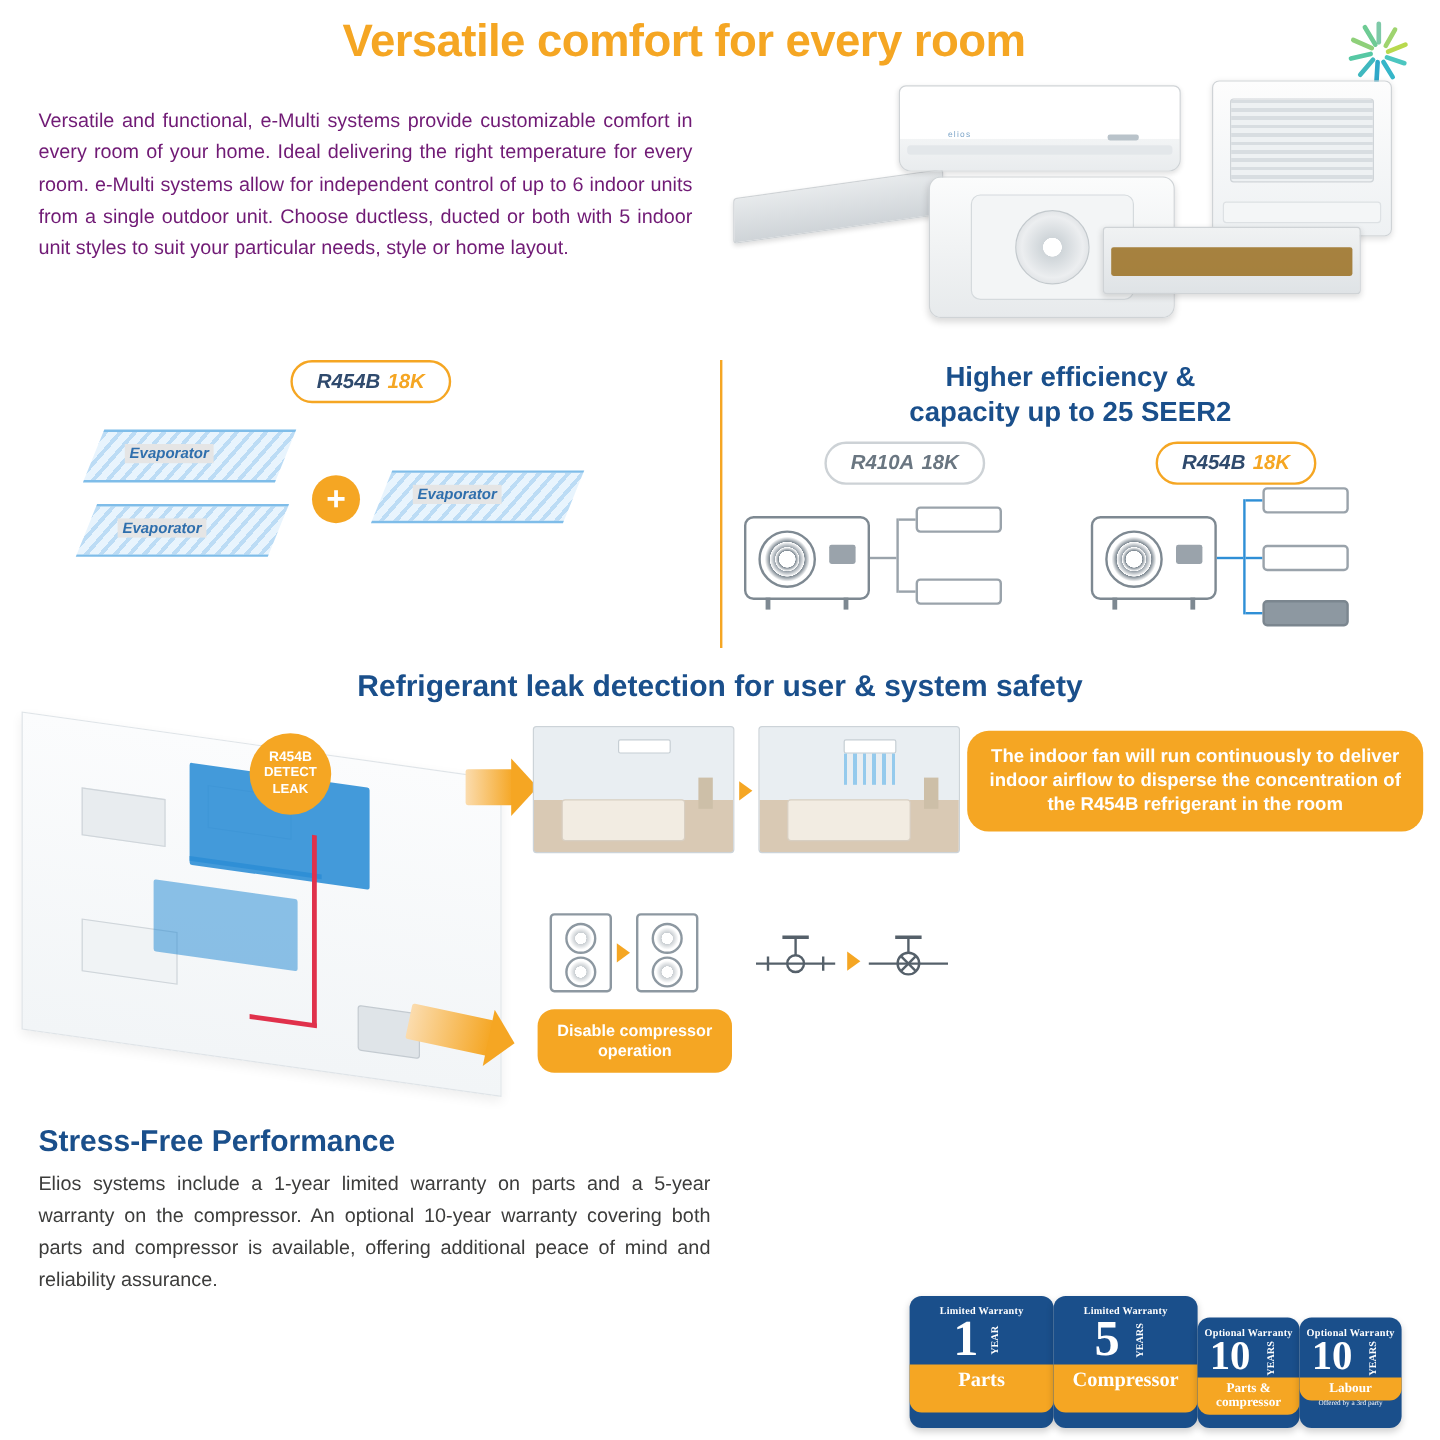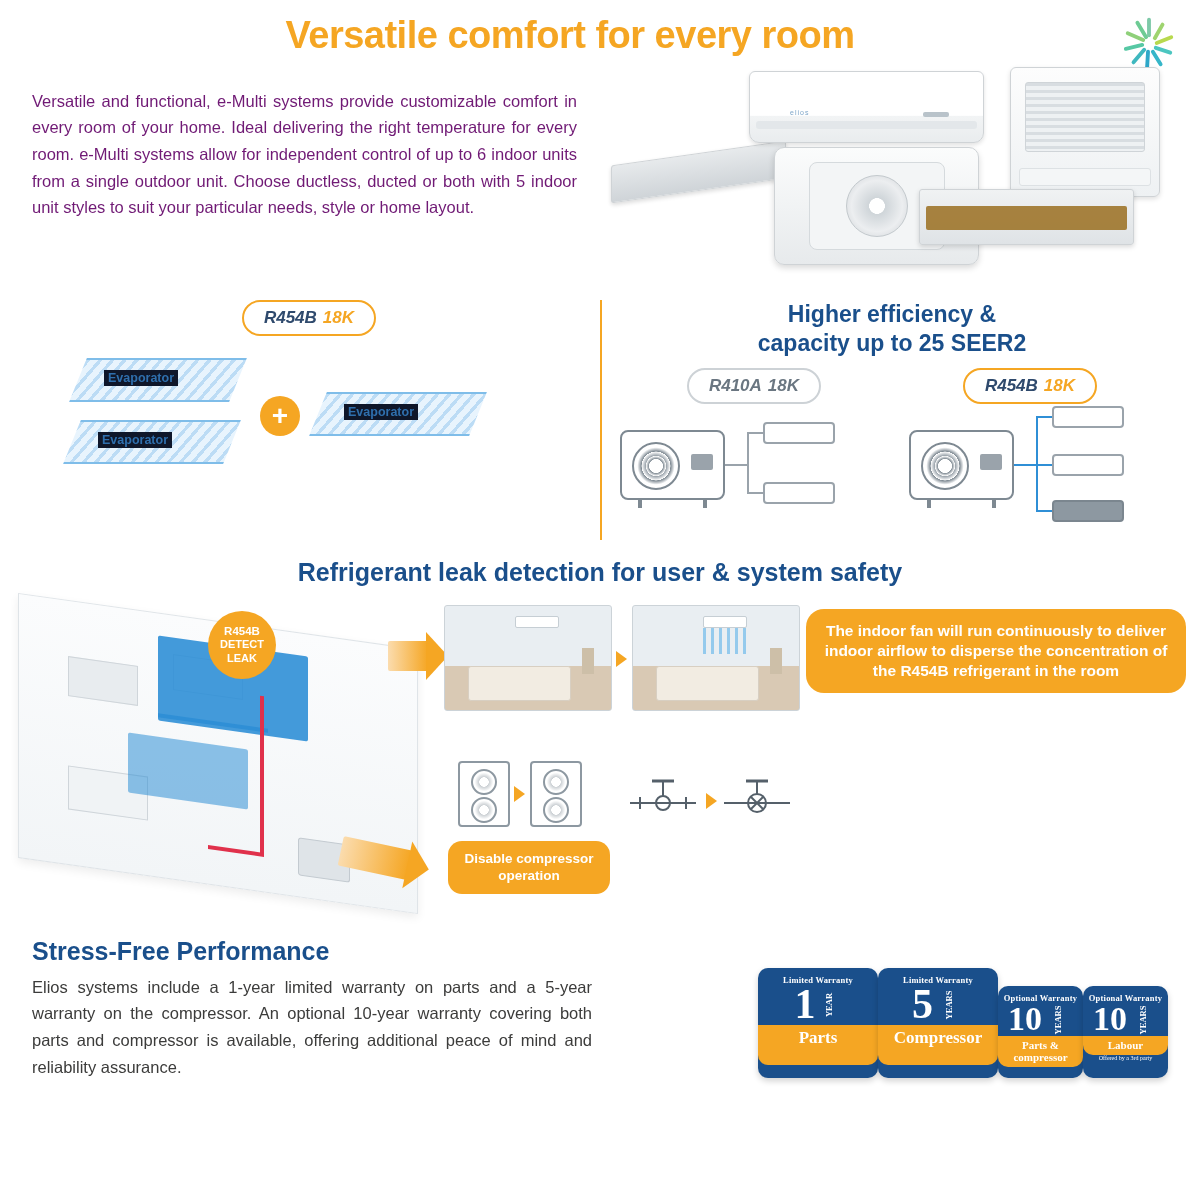--- a/index.html
+++ b/index.html
@@ -144,22 +144,23 @@
     width: 160px; height: 44px;
     background: repeating-linear-gradient(115deg, #bcdcf5 0 4px, #e8f4fd 4px 11px);
     border-top: 2px solid #7fbde9;
     border-bottom: 2px solid #7fbde9;
     transform: skewX(-22deg);
   }
   .evap-label {
     position: absolute;
     font-size: 12.5px;
     font-weight: bold;
+    font-style: italic;
     color: #2f6fad;
-    background: #0f172a;
+    background: #e5e5e5;
     padding: 1px 4px;
   }
   .plus-badge {
     position: absolute;
     left: 228px; top: 52px;
     width: 40px; height: 40px; border-radius: 50%;
     background: #f5a623; color: #fff;
     font-size: 28px; font-weight: bold;
     display: flex; align-items: center; justify-content: center;
     line-height: 1;
@@ -293,21 +294,21 @@
   }
   .comp-fan { position:absolute; width: 26px; height: 26px; border-radius:50%; border:2px solid #8d98a1;
      background: radial-gradient(circle, #fff 30%, #c9ced2 31%, #fff 60%);}
 
   .valve-icon {
     position: absolute;
     width: 64px; height: 34px;
   }
 
   
-  .warranty { display: flex; padding: 10px 32px 0 32px; margin-top: 4px; }
+  .warranty { display: flex; padding: 10px 32px 0 32px; margin-top: 4px; flex-direction: column; }
   .warranty-left { width: 560px; }
   .warranty-title {
     font-size: 25px; font-weight: bold; color: #1a4f8b; margin-bottom: 8px;
   }
   .warranty-text { font-size: 16.5px; line-height: 1.62; text-align: justify; }
   .badges { flex: 1; display: flex; align-items: flex-end; justify-content: flex-end; padding-bottom: 2px; font-family: Liberation Serif, serif;}
   .badge {
     position: relative;
     background: #1a4f8b;
     color: #fff;

